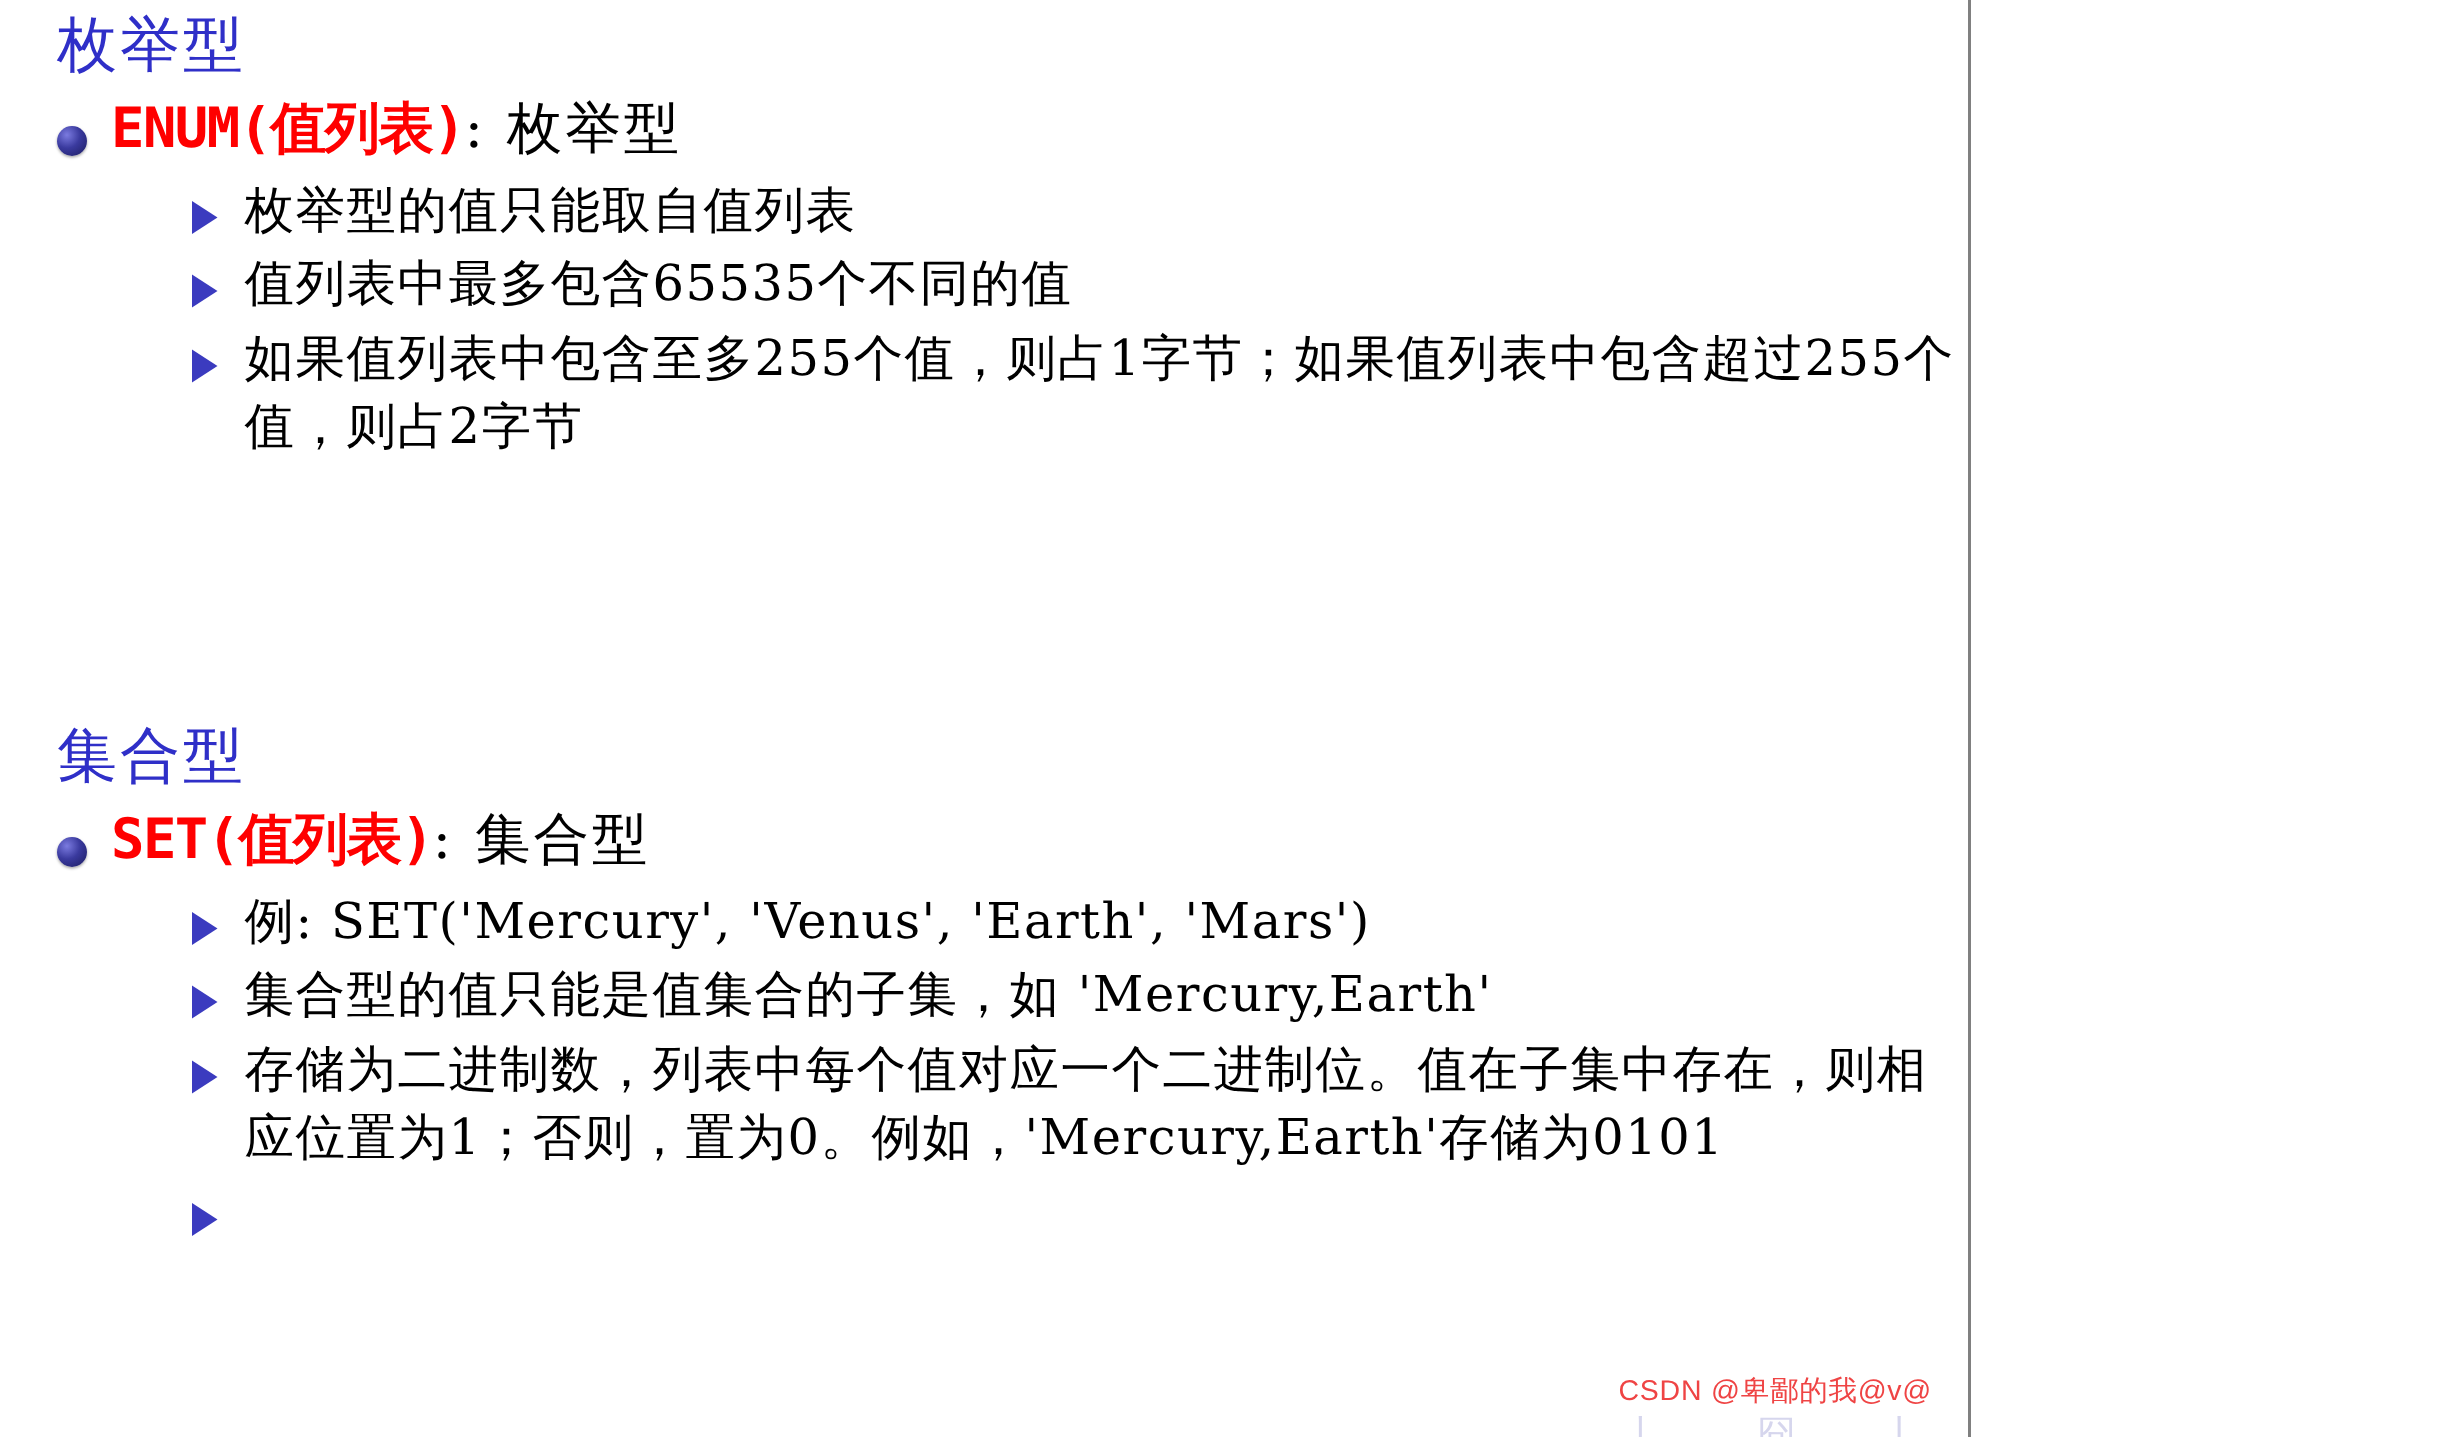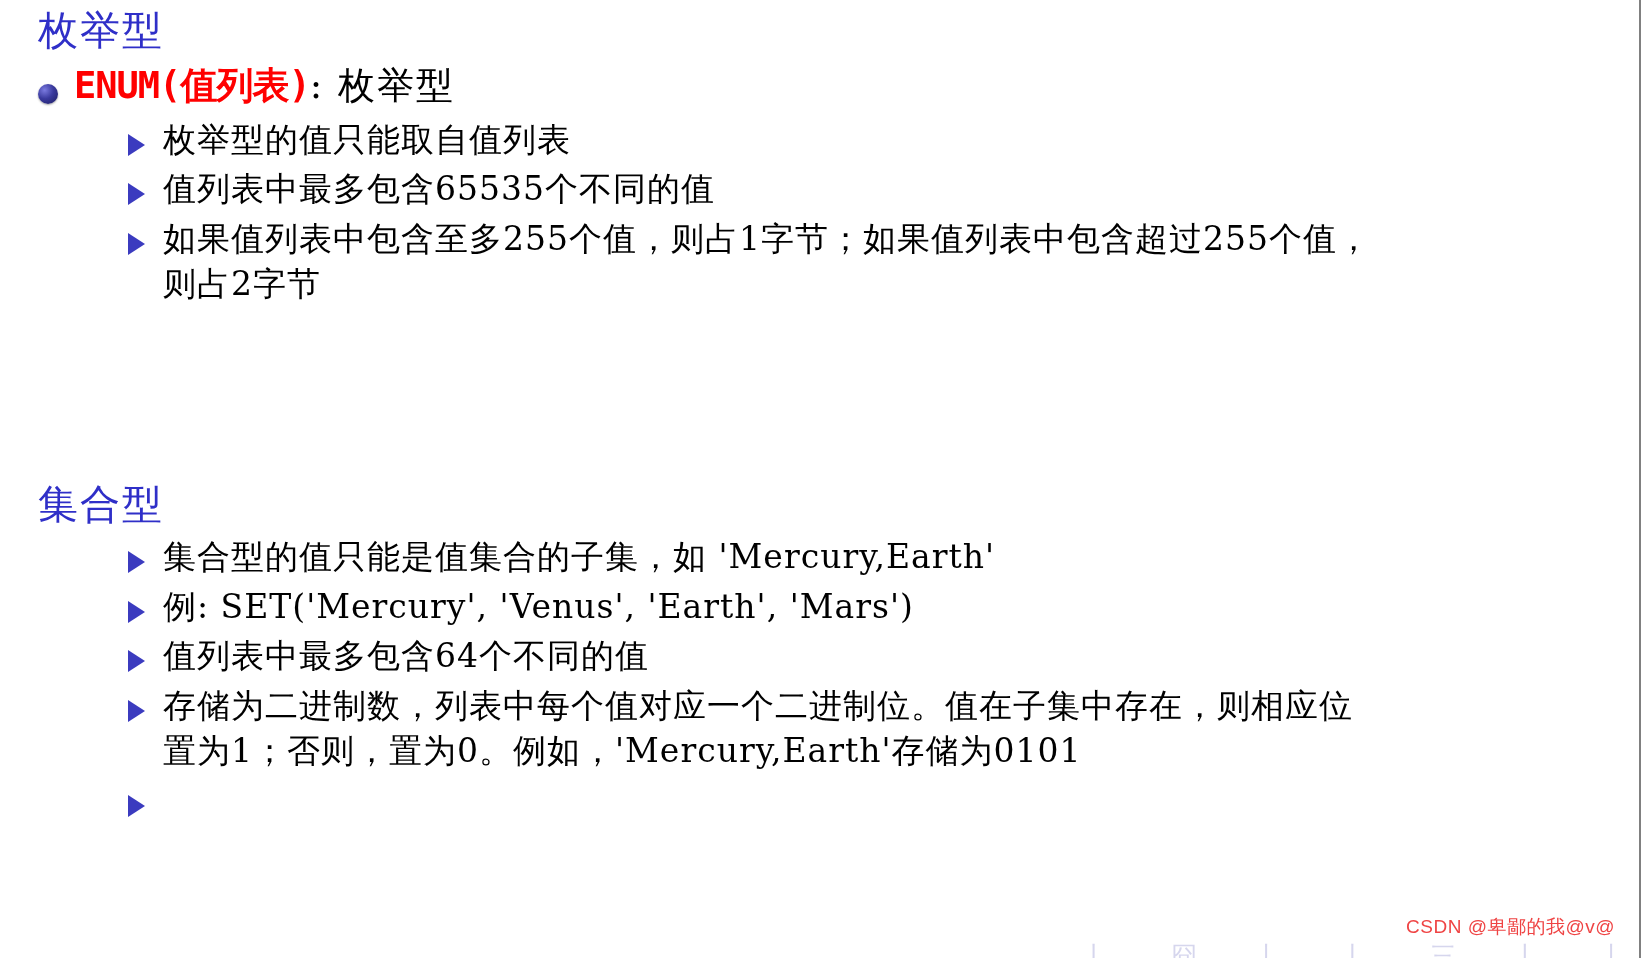--- a/index.html
+++ b/index.html
@@ -5,21 +5,21 @@
   html, body {
     margin: 0;
     padding: 0;
     background: #ffffff;
   }
   body {
     font-family: "DejaVu Serif", serif;
   }
   .slide {
     position: relative;
-    width: 1641px;
+    width: 1314px;
     height: 958px;
     background: #ffffff;
     overflow: hidden;
     box-sizing: border-box;
     border-right: 2px solid #808080;
   }
 
   
   .section-heading {
     color: #2f2fc8;
@@ -153,33 +153,35 @@
         <span class="tri-bullet"></span>
         <span class="l2-text">如果值列表中包含至多255个值，则占1字节；如果值列表中包含超过255个值，则占2字节</span>
       </div>
     </div>
   </div>
 
   <div class="group" id="group-set">
 
     <div class="section-heading">集合型</div>
 
+    <div class="l1-row">
+      <span class="sphere-bullet"></span>
+      <span class="l1-text">
+        <span class="code-red">SET(值列表)</span><span class="cjk-black">: </span><span class="cjk-black">集合型</span>
+      </span>
+    </div>
 
     <div class="l2-list">
-      <div class="l2-row">
-        <span class="tri-bullet"></span>
-        <span class="l2-text">集合型的值只能是值集合的子集，如 'Mercury,Earth'</span>
-      </div>
       <div class="l2-row">
         <span class="tri-bullet"></span>
         <span class="l2-text mono">例: SET('Mercury', 'Venus', 'Earth', 'Mars')</span>
       </div>
       <div class="l2-row">
         <span class="tri-bullet"></span>
-        <span class="l2-text">值列表中最多包含64个不同的值</span>
+        <span class="l2-text">集合型的值只能是值集合的子集，如 'Mercury,Earth'</span>
       </div>
       <div class="l2-row">
         <span class="tri-bullet"></span>
         <span class="l2-text">存储为二进制数，列表中每个值对应一个二进制位。值在子集中存在，则相应位置为1；否则，置为0。例如，'Mercury,Earth'存储为0101</span>
       </div>
       <div class="l2-row">
         <span class="tri-bullet"></span>
       </div>
     </div>
   </div>

